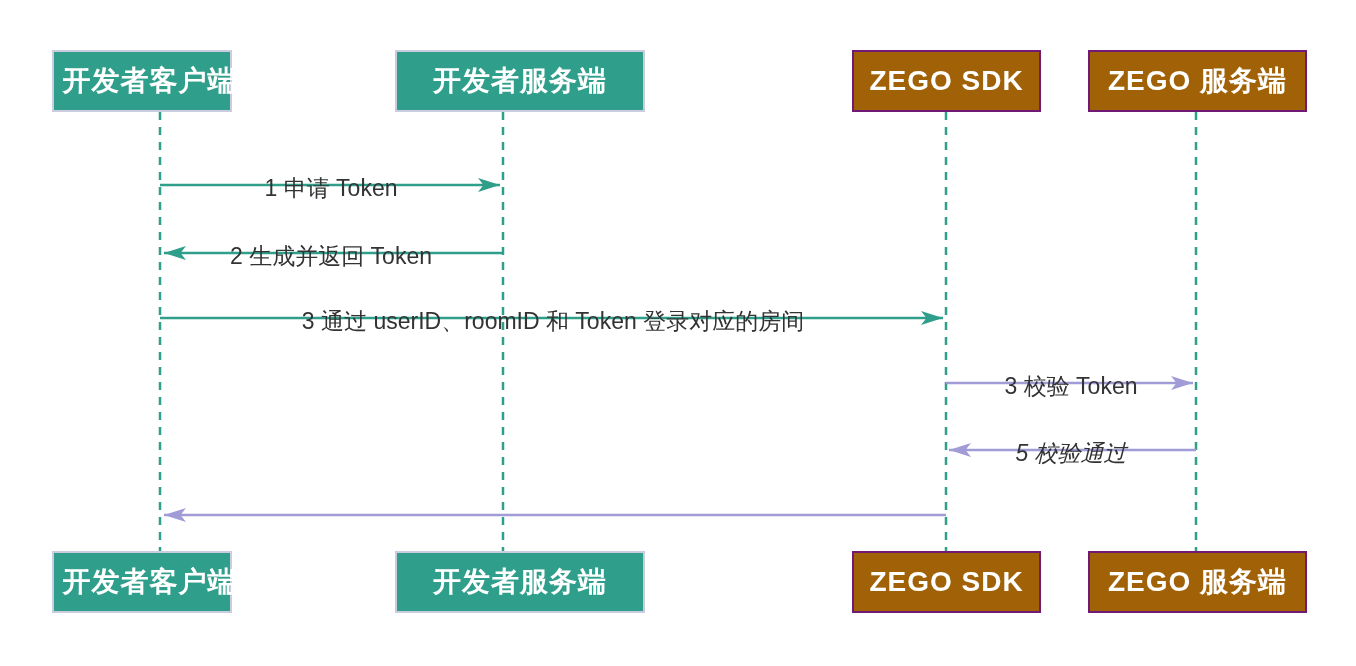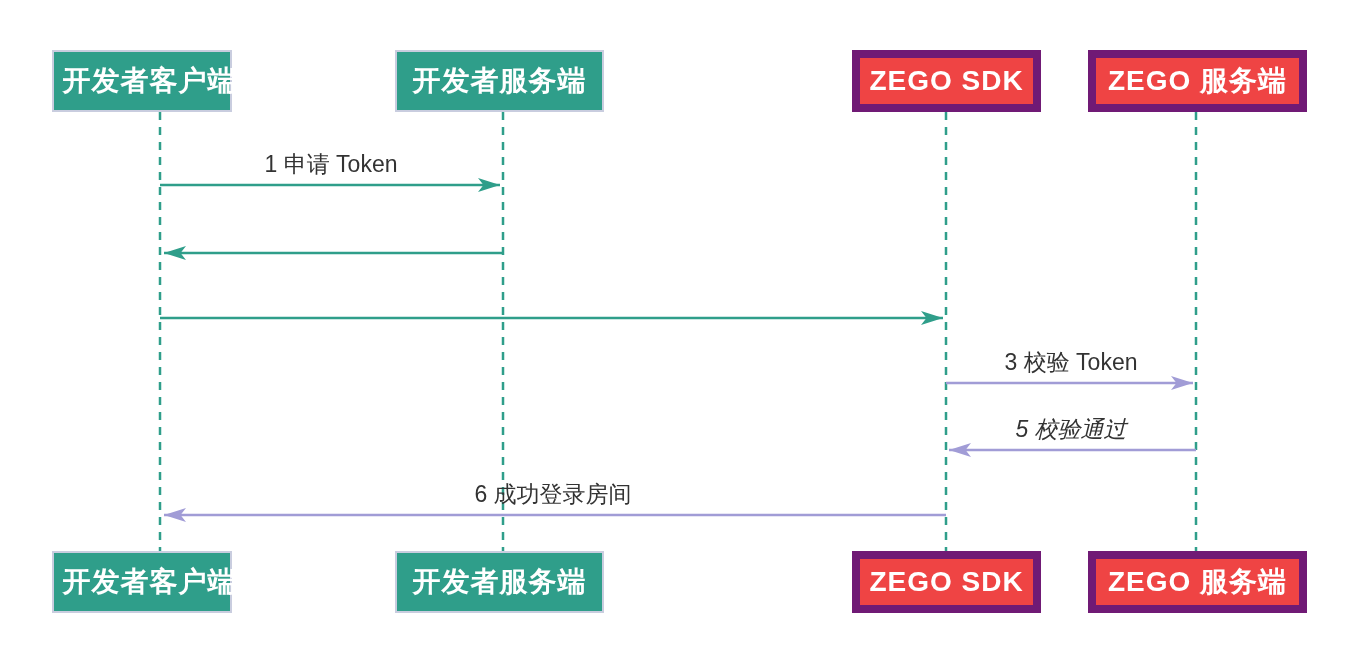--- a/index.html
+++ b/index.html
@@ -23,34 +23,35 @@
     justify-content: center;
     box-sizing: border-box;
     height: 62px;
     color: #ffffff;
     font-size: 28px;
     font-weight: 600;
     letter-spacing: 1px;
     white-space: nowrap;
   }
   .actor.teal   { background: #2F9E8A; border: 2px solid #C9CDDF; }
-  .actor.purple { background: #ef4444; border: 8px solid #701a75; }
+  .actor.purple { background: #a16207; border: 2px solid #701a75; }
   .row-top    { top: 50px; }
   .row-bottom { top: 551px; }
   .c1 { left: 52px;   width: 180px; padding-left: 15px; }
-  .c2 { left: 395px;  width: 209px; }
+  .c2 { left: 395px;  width: 250px; }
   .c3 { left: 852px;  width: 189px; }
   .c4 { left: 1088px; width: 219px; }
   .msg-label {
     position: absolute;
     transform: translateX(-50%);
     font-size: 23px;
     color: #333333;
     white-space: nowrap;
     line-height: 27px;
+    margin-top: 24px;
   }
   .m1 { left: 331px;  top: 151px; }
   .m2 { left: 331px;  top: 219px; }
   .m3 { left: 553px;  top: 284px; }
   .m4 { left: 1071px; top: 349px; }
   .m5 { left: 1071px; top: 416px; font-style: italic; }
   .m6 { left: 553px;  top: 481px; }
 </style>
 </head>
 <body>
@@ -74,23 +75,24 @@
 
     <line x1="160" y1="185" x2="500" y2="185" stroke="#2F9E8A" stroke-width="2.5" marker-end="url(#arrow-teal)"></line>
     <line x1="503" y1="253" x2="164" y2="253" stroke="#2F9E8A" stroke-width="2.5" marker-end="url(#arrow-teal)"></line>
     <line x1="160" y1="318" x2="943" y2="318" stroke="#2F9E8A" stroke-width="2.5" marker-end="url(#arrow-teal)"></line>
     <line x1="946" y1="383" x2="1193" y2="383" stroke="#A19CD6" stroke-width="2.5" marker-end="url(#arrow-purple)"></line>
     <line x1="1196" y1="450" x2="949" y2="450" stroke="#A19CD6" stroke-width="2.5" marker-end="url(#arrow-purple)"></line>
     <line x1="946" y1="515" x2="164" y2="515" stroke="#A19CD6" stroke-width="2.5" marker-end="url(#arrow-purple)"></line>
   </svg>
 
   <div class="msg-label m1">1 申请 Token</div>
+  <div class="msg-label m2">2 生成并返回 Token</div>
+  <div class="msg-label m3">3 通过 userID、roomID 和 Token 登录对应的房间</div>
   <div class="msg-label m4">3 校验 Token</div>
   <div class="msg-label m5">5 校验通过</div>
-  <div class="msg-label m6">6 成功登录房间</div>
 
   <div class="actor teal c1 row-top">开发者客户端</div>
   <div class="actor teal c2 row-top">开发者服务端</div>
   <div class="actor purple c3 row-top">ZEGO SDK</div>
   <div class="actor purple c4 row-top">ZEGO 服务端</div>
 
   <div class="actor teal c1 row-bottom">开发者客户端</div>
   <div class="actor teal c2 row-bottom">开发者服务端</div>
   <div class="actor purple c3 row-bottom">ZEGO SDK</div>
   <div class="actor purple c4 row-bottom">ZEGO 服务端</div>

